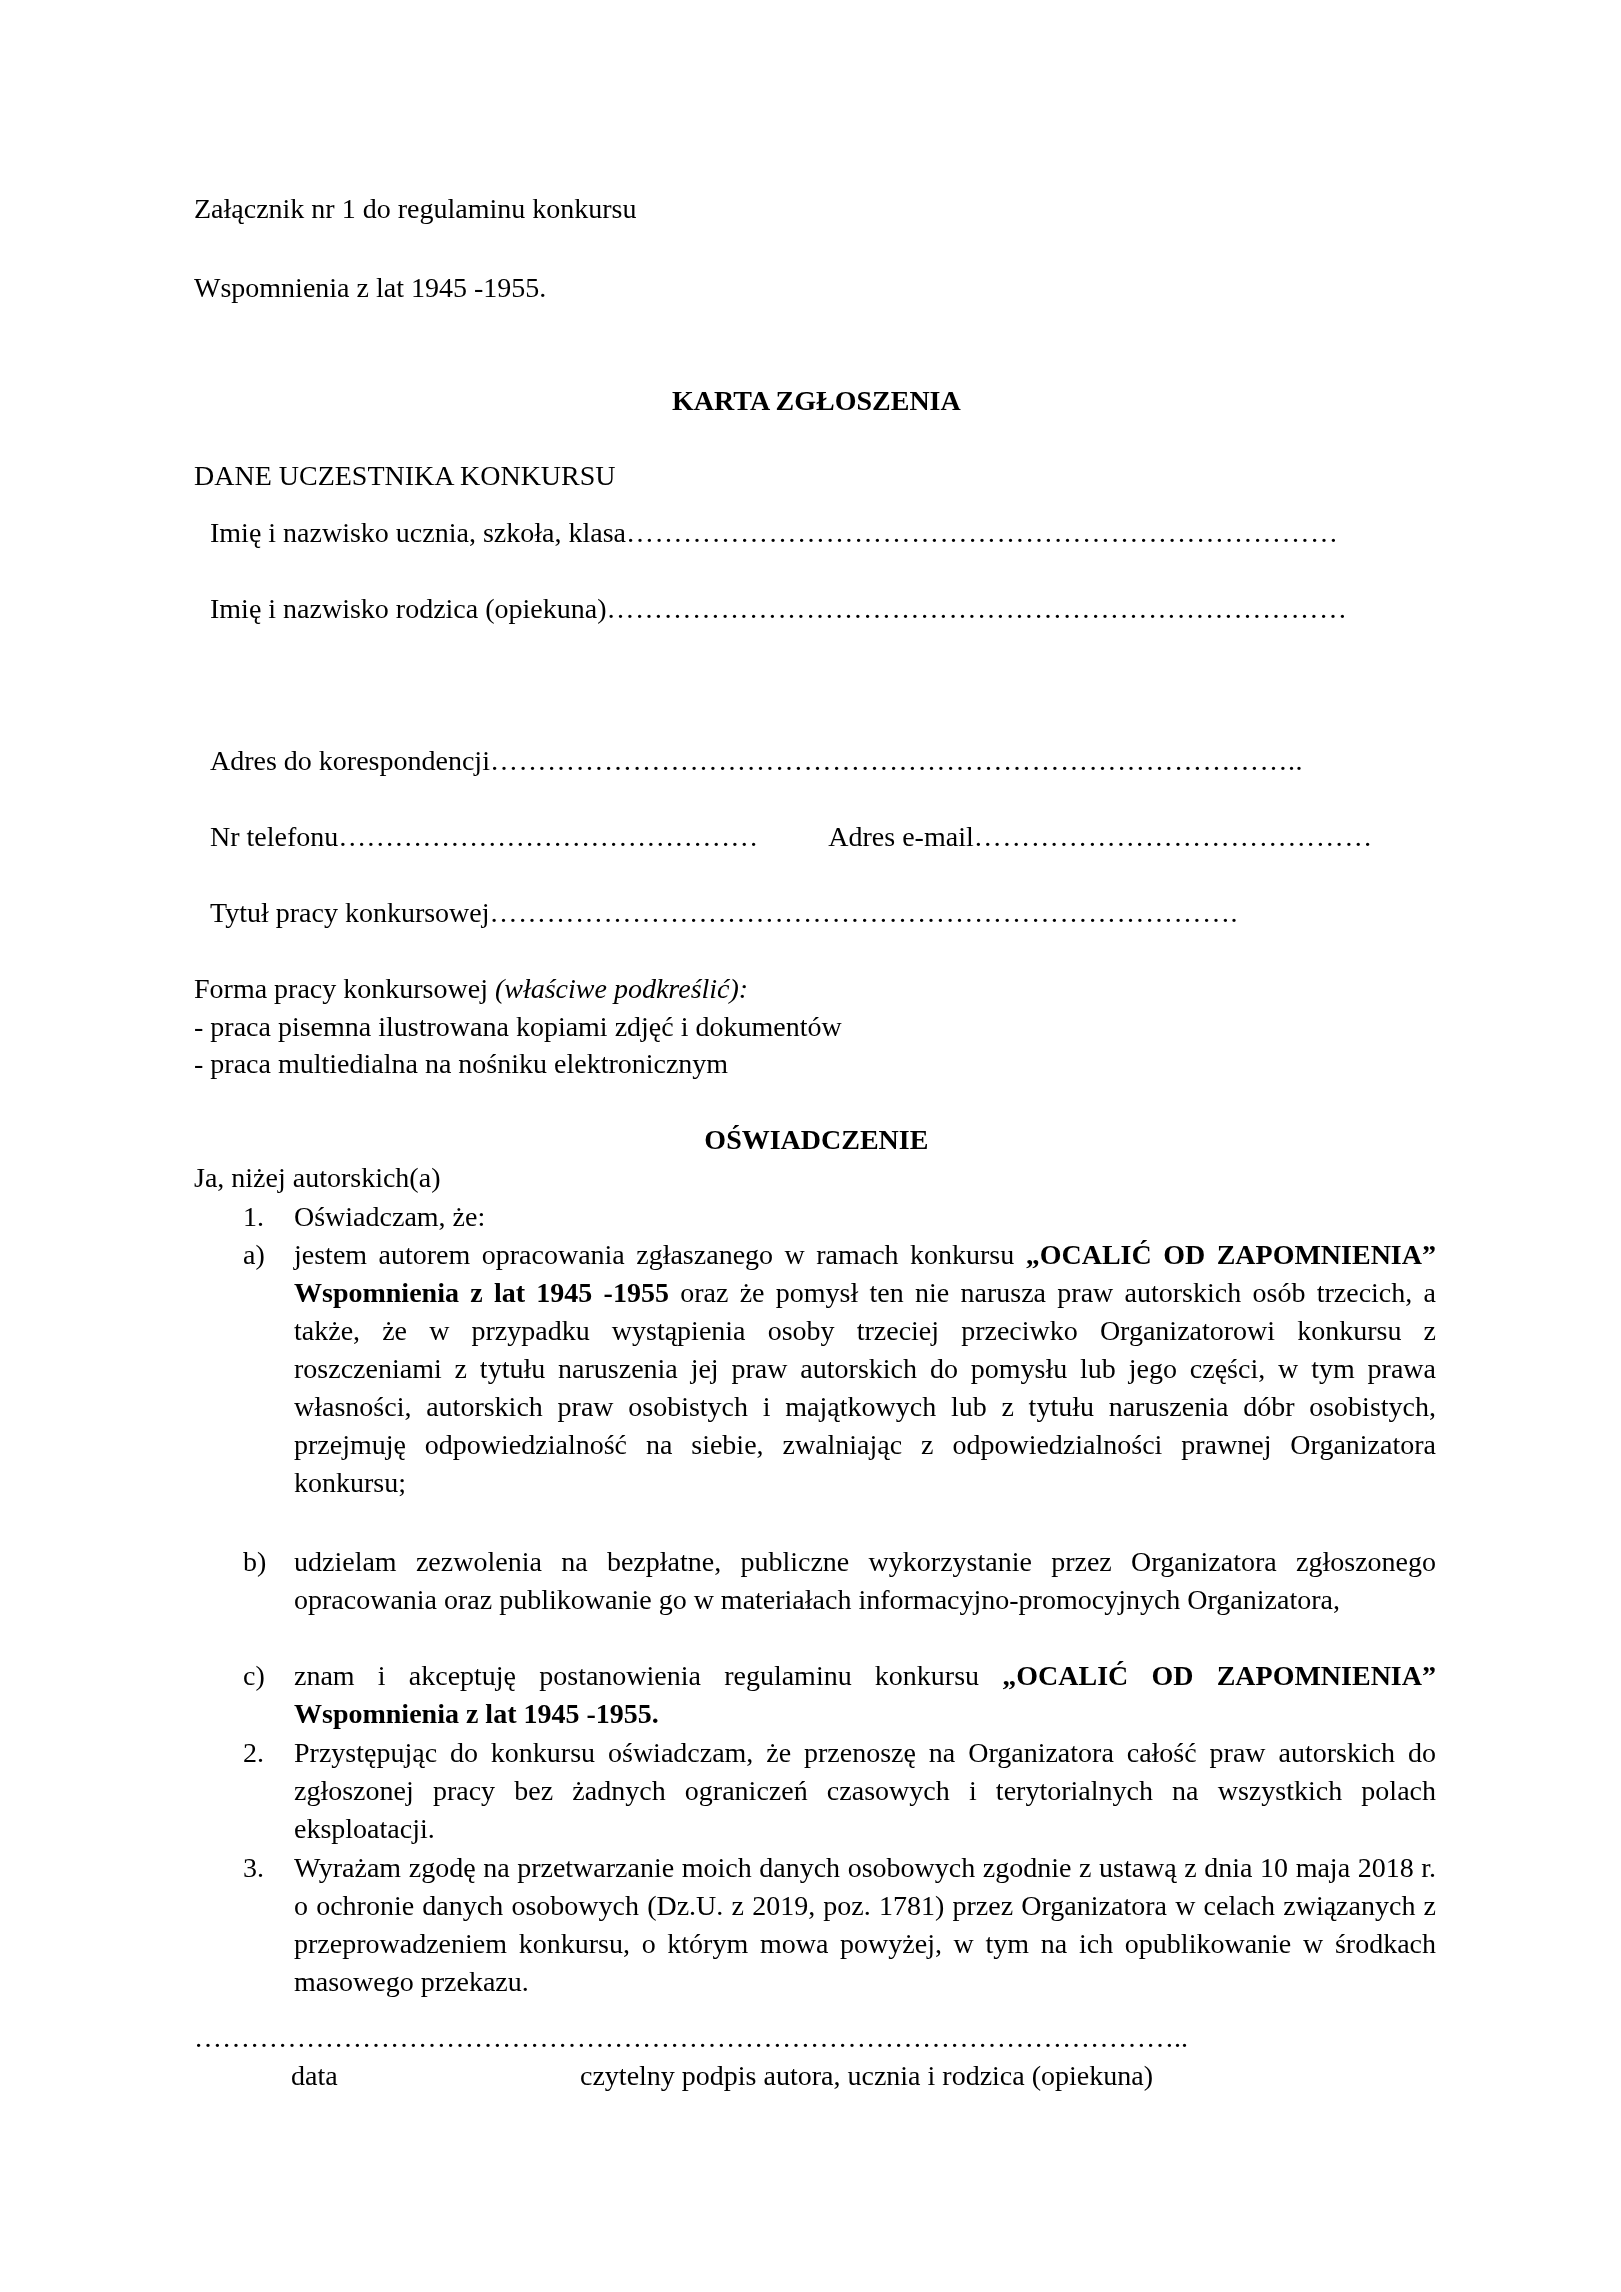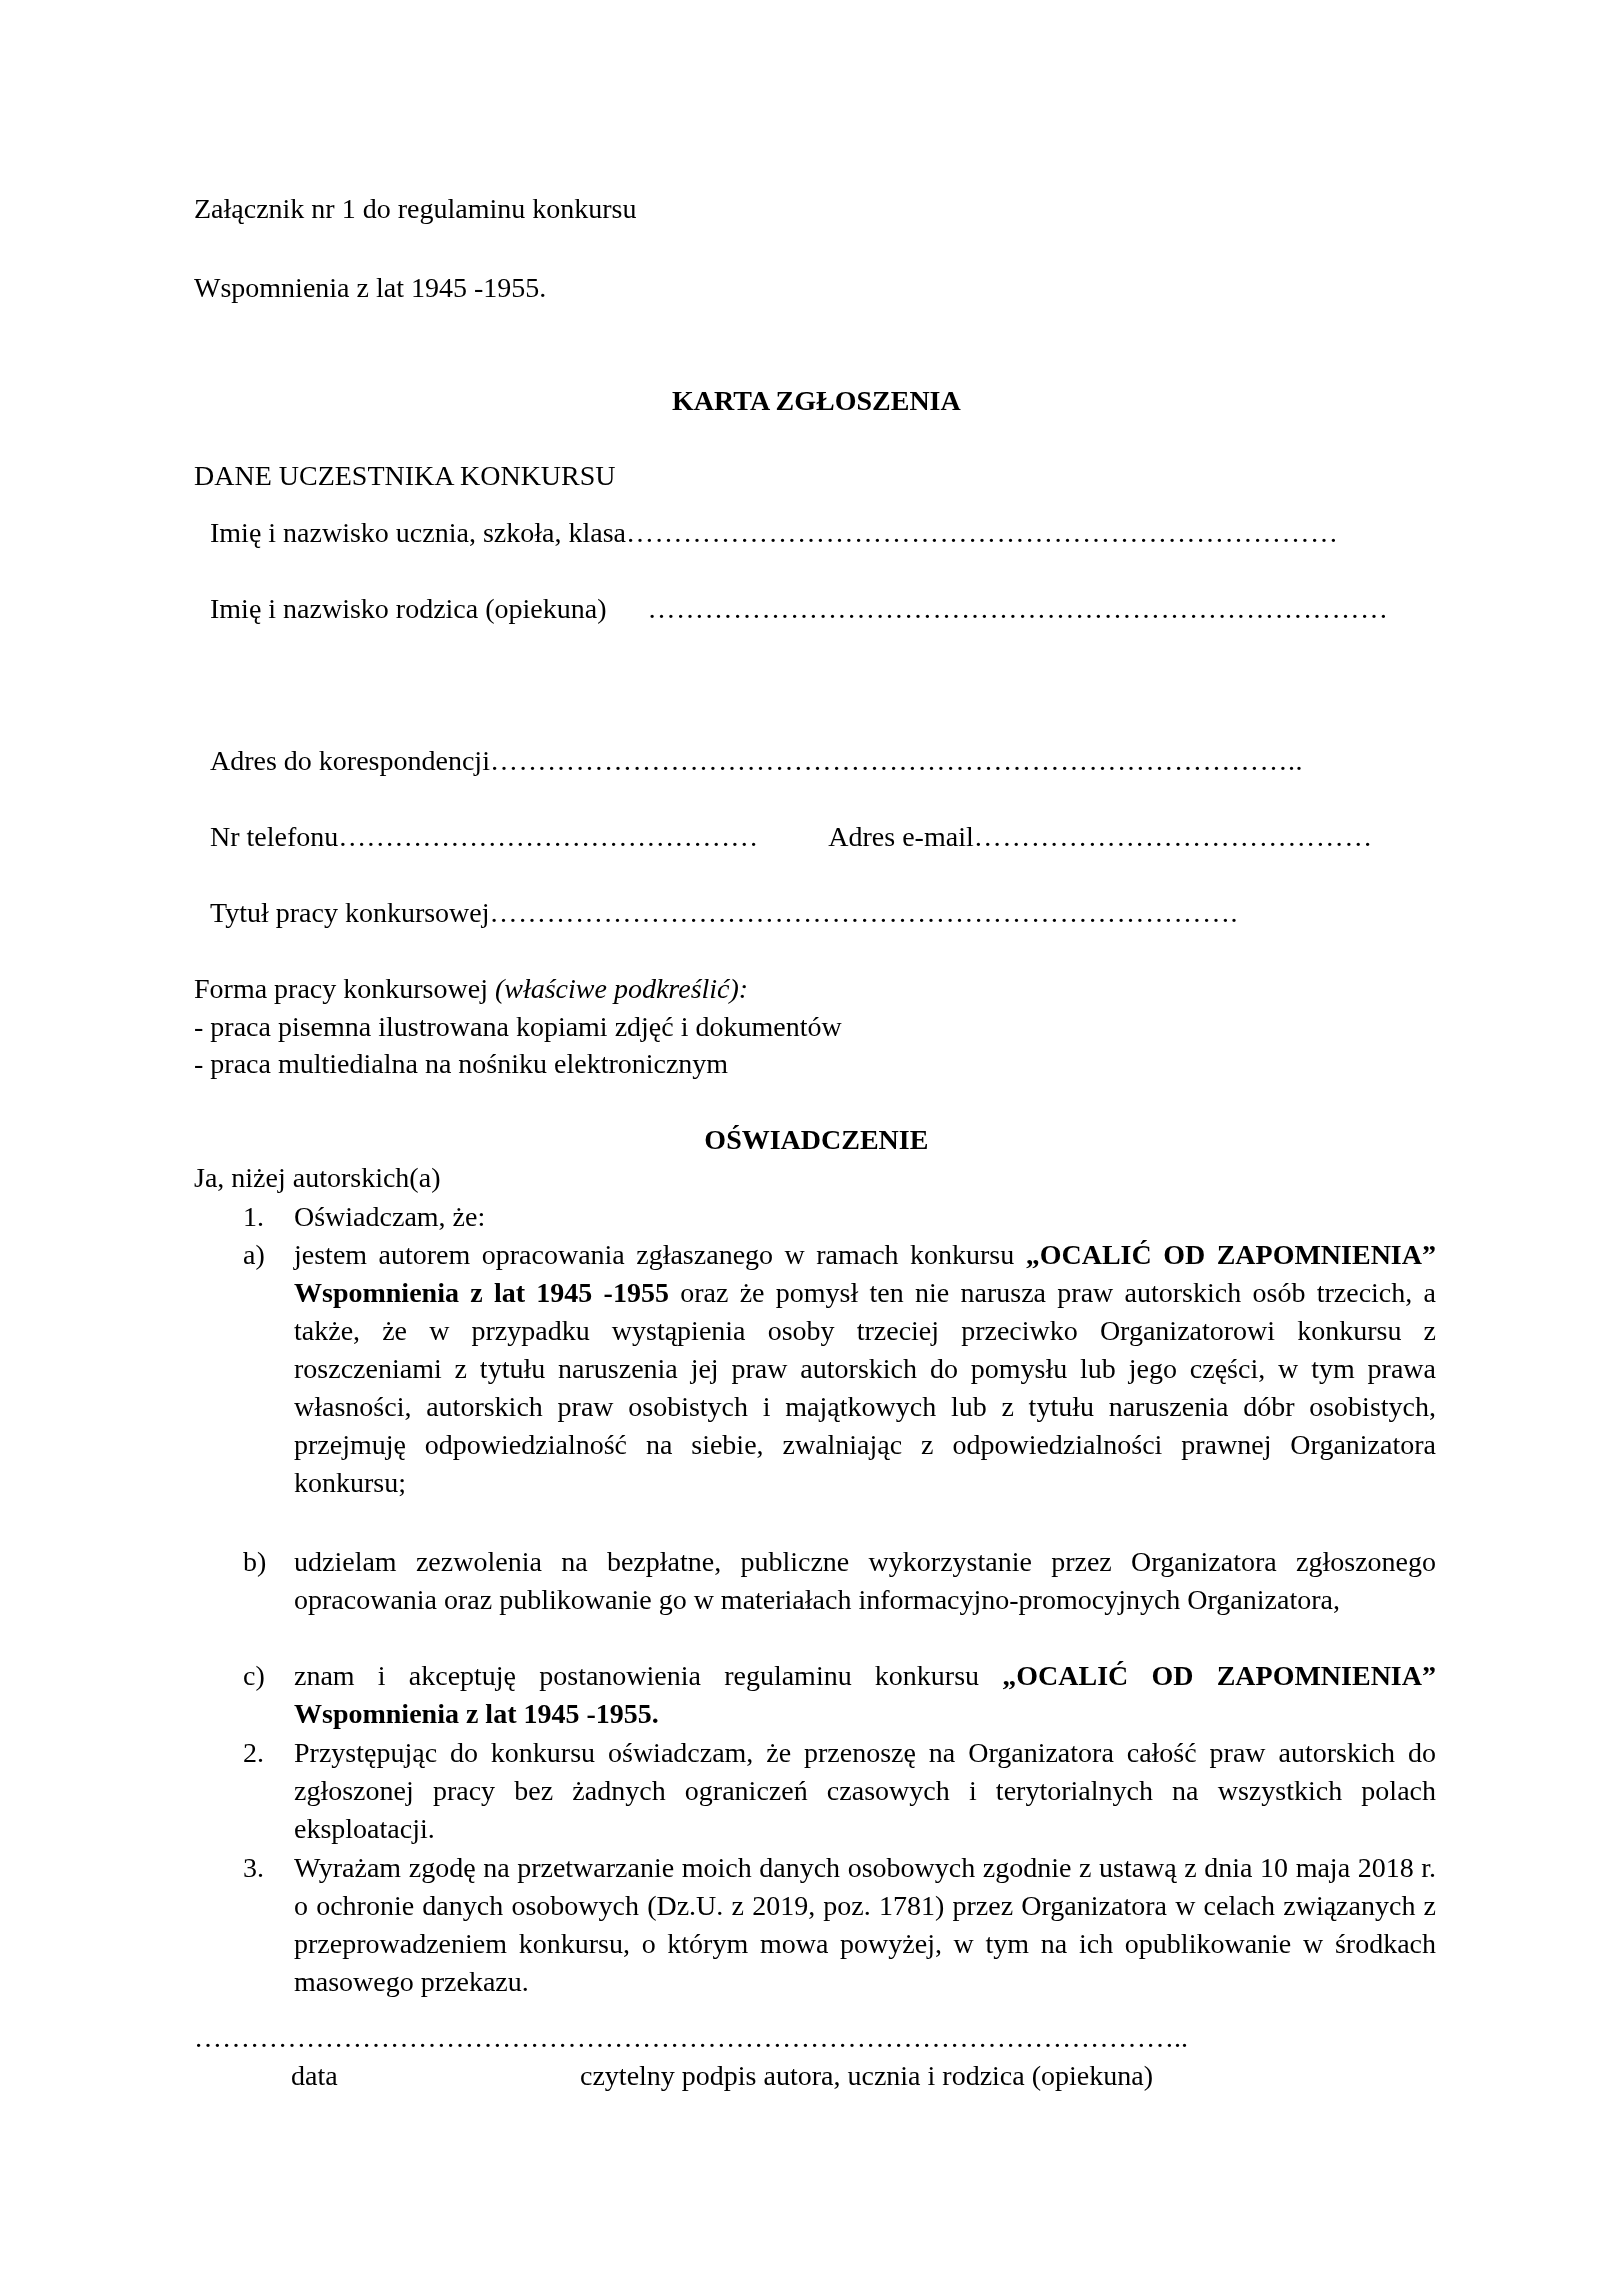--- a/index.html
+++ b/index.html
@@ -25,21 +25,21 @@
   <div class="t" style="left:194px; top:269px;">Wspomnienia z lat 1945 -1955.</div>
 
   <div class="t b center" style="top:382px; padding-left:5.9px;">KARTA ZGŁOSZENIA</div>
 
   <div class="t" style="left:194px; top:457px;">DANE UCZESTNIKA KONKURSU</div>
 
   <div class="field" style="top:514px;">
     <span class="lbl">Imię i nazwisko ucznia, szkoła, klasa </span>
     <span class="dots">…………………………………………………………………</span>
   </div>
-  <div class="field" style="top:590px;gap:41px;">
+  <div class="field" style="top:590px;">
     <span class="lbl">Imię i nazwisko rodzica (opiekuna) </span>
     <span class="dots">……………………………………………………………………</span>
   </div>
   <div class="field" style="top:742px;">
     <span class="lbl">Adres do korespondencji </span>
     <span class="dots">…………………………………………………………………………..</span>
   </div>
 
   <div class="field" style="top:818px;">
     <span class="lbl">Nr telefonu </span>

